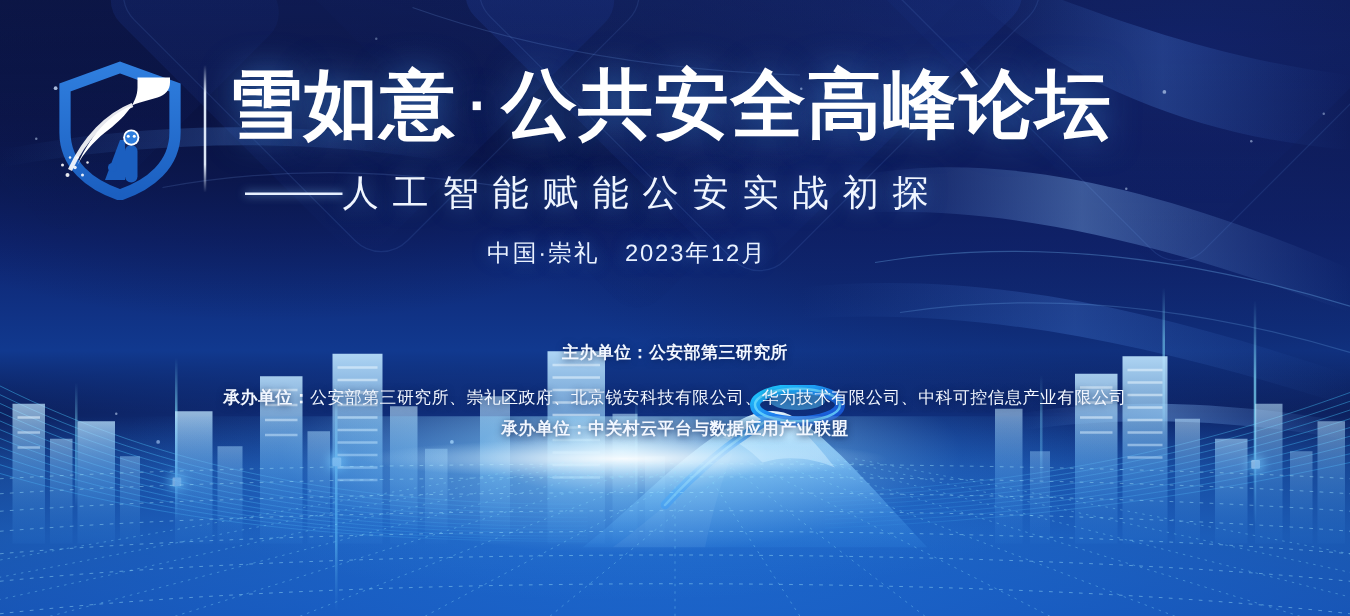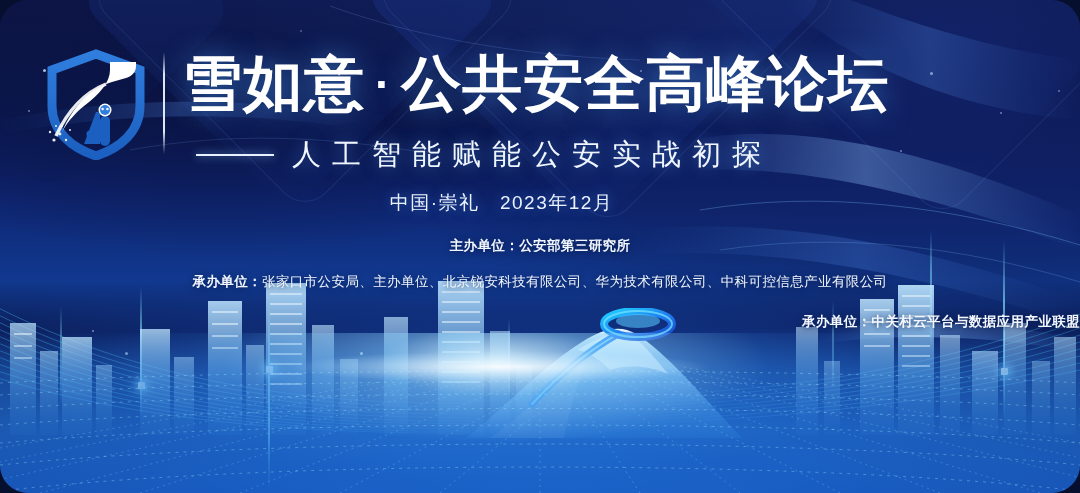--- a/index.html
+++ b/index.html
@@ -4,21 +4,20 @@
 <style>
   html,body{margin:0;padding:0;background:#06102e;}
   *{box-sizing:border-box;}
   .stage{
     position:relative;
     width:1080px;height:493px;
     overflow:hidden;
     font-family:"Liberation Sans","DejaVu Sans",sans-serif;
     background:
       radial-gradient(120% 90% at 50% 118%, #2b8ff0 0%, #1f6ed8 16%, #1553bb 30%, #123f9c 44%, #0f2c76 60%, #0b1b52 76%, #081238 92%);
-    border-radius: 28px;
   }
 
   
   .sky{
     position:absolute;left:0;top:0;width:1080px;height:330px;
     background:
       radial-gradient(70% 140% at 20% -20%, rgba(10,16,60,.95) 0%, rgba(10,18,62,.55) 45%, rgba(10,18,62,0) 70%),
       radial-gradient(80% 130% at 88% 12%, rgba(18,34,104,.85) 0%, rgba(13,24,78,.3) 55%, rgba(13,24,78,0) 75%),
       linear-gradient(180deg,#070e30 0%, #0a154a 28%, #0e2470 58%, #11398f 85%, rgba(20,72,170,0) 100%);
   }
@@ -71,35 +70,35 @@
     position:absolute;left:163px;top:52px;width:2px;height:102px;
     background:linear-gradient(180deg,rgba(215,232,255,0),rgba(232,242,255,.95) 22%,rgba(232,242,255,.95) 78%,rgba(215,232,255,0));
   }
   .title{
     position:absolute;left:182px;top:48px;
     font-size:60px;line-height:72px;font-weight:700;color:#ffffff;
     letter-spacing:1px;white-space:nowrap;
     text-shadow:0 0 26px rgba(90,170,255,.55),0 2px 10px rgba(0,20,70,.6);
   }
   .title .sep{font-size:46px;vertical-align:4px;padding:0 10px;}
-  .subwrap{position:absolute;left:196px;top:135px;display:flex;align-items:center;gap:18px;white-space:nowrap;}
+  .subwrap{position:absolute;left:196px;top:135px;display:flex;align-items:center;white-space:nowrap;}
   .subline{width:78px;height:2px;background:#e8f1ff;box-shadow:0 0 8px rgba(140,200,255,.8);}
   .subtitle{font-size:29px;letter-spacing:11px;color:#f0f6ff;font-weight:400;text-shadow:0 0 16px rgba(90,170,255,.55);}
   .place{
     position:absolute;left:0;top:190px;width:1003px;text-align:center;
     font-size:19px;letter-spacing:1.5px;color:#eaf2ff;text-shadow:0 0 12px rgba(80,160,255,.5);
   }
 
   
   .orgs{position:absolute;left:0;top:234px;width:1080px;text-align:center;color:#f2f7ff;}
-  .orgline{font-size:13.5px;line-height:23px;letter-spacing:.4px;text-shadow:0 1px 6px rgba(6,24,70,.8);}
+  .orgline{font-size:13.5px;line-height:23px;letter-spacing:.4px;text-shadow:0 1px 6px rgba(6,24,70,.8);margin-top:36px;}
   .orgline .lbl{font-weight:700;}
   .orgline.host{font-weight:700;}
   .orgline.sub{margin-top:3px;}
-  .orgline.exec{margin-top:17px;font-weight:700;text-align:right;}
+  .orgline.exec{margin-top:2px;font-weight:700;}
 </style>
 </head>
 <body>
 
 <div class="stage">
 
   <div class="sky"></div>
 
   <div class="facets">
     <div class="fc f5"></div>
@@ -382,20 +381,20 @@
     </div>
 
     <div class="place">中国·崇礼　2023年12月</div>
   </div>
 
   <div class="orgs">
     <div class="orgline host">
       <span class="lbl">主办单位：</span><span>公安部第三研究所</span>
     </div>
     <div class="orgline sub" style="margin-top:13px;">
-      <span class="lbl">承办单位：</span><span>张家口市公安局、主办单位、北京锐安科技有限公司、华为技术有限公司、中科可控信息产业有限公司</span>
+      <span class="lbl">承办单位：</span><span>公安部第三研究所、崇礼区政府、北京锐安科技有限公司、华为技术有限公司、中科可控信息产业有限公司</span>
     </div>
     <div class="orgline exec">
       <span class="lbl">承办单位：</span><span>中关村云平台与数据应用产业联盟</span>
     </div>
   </div>
 
 </div>
 
 </body></html>

